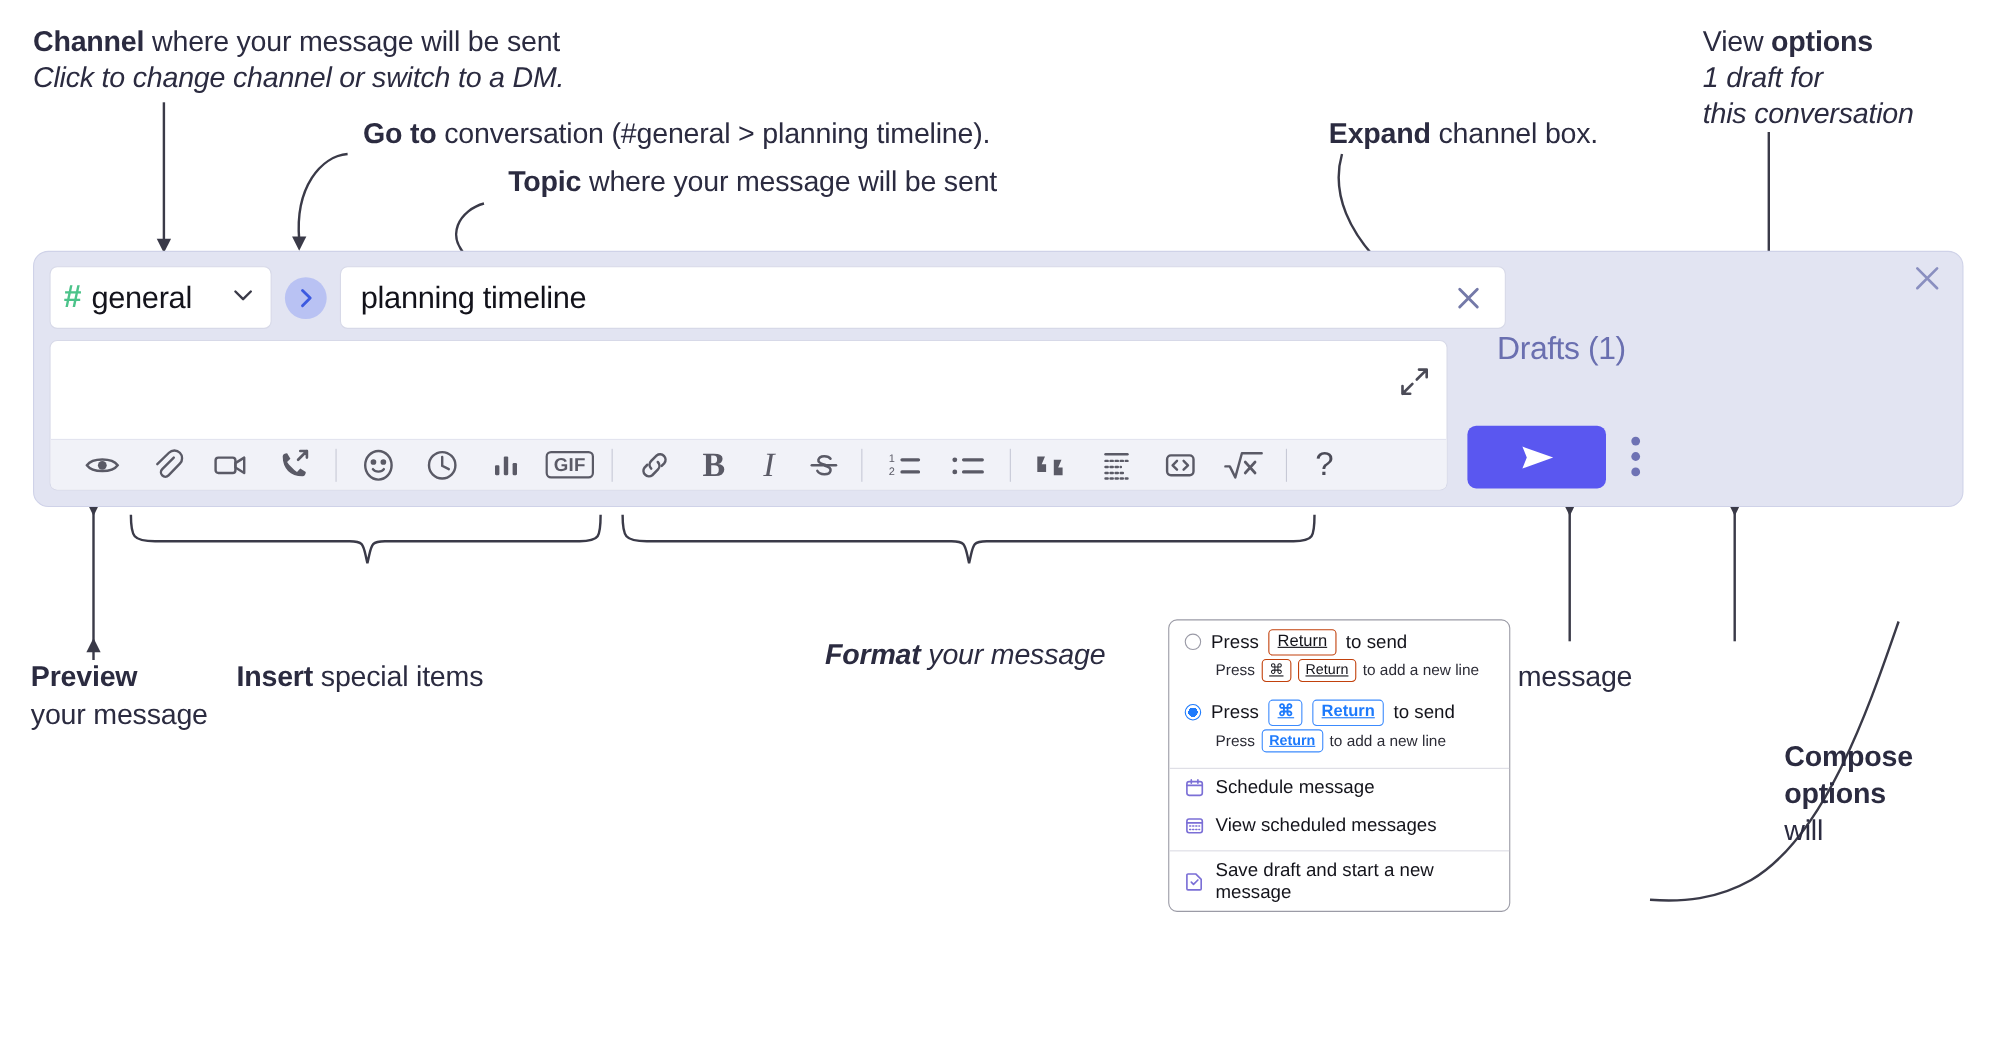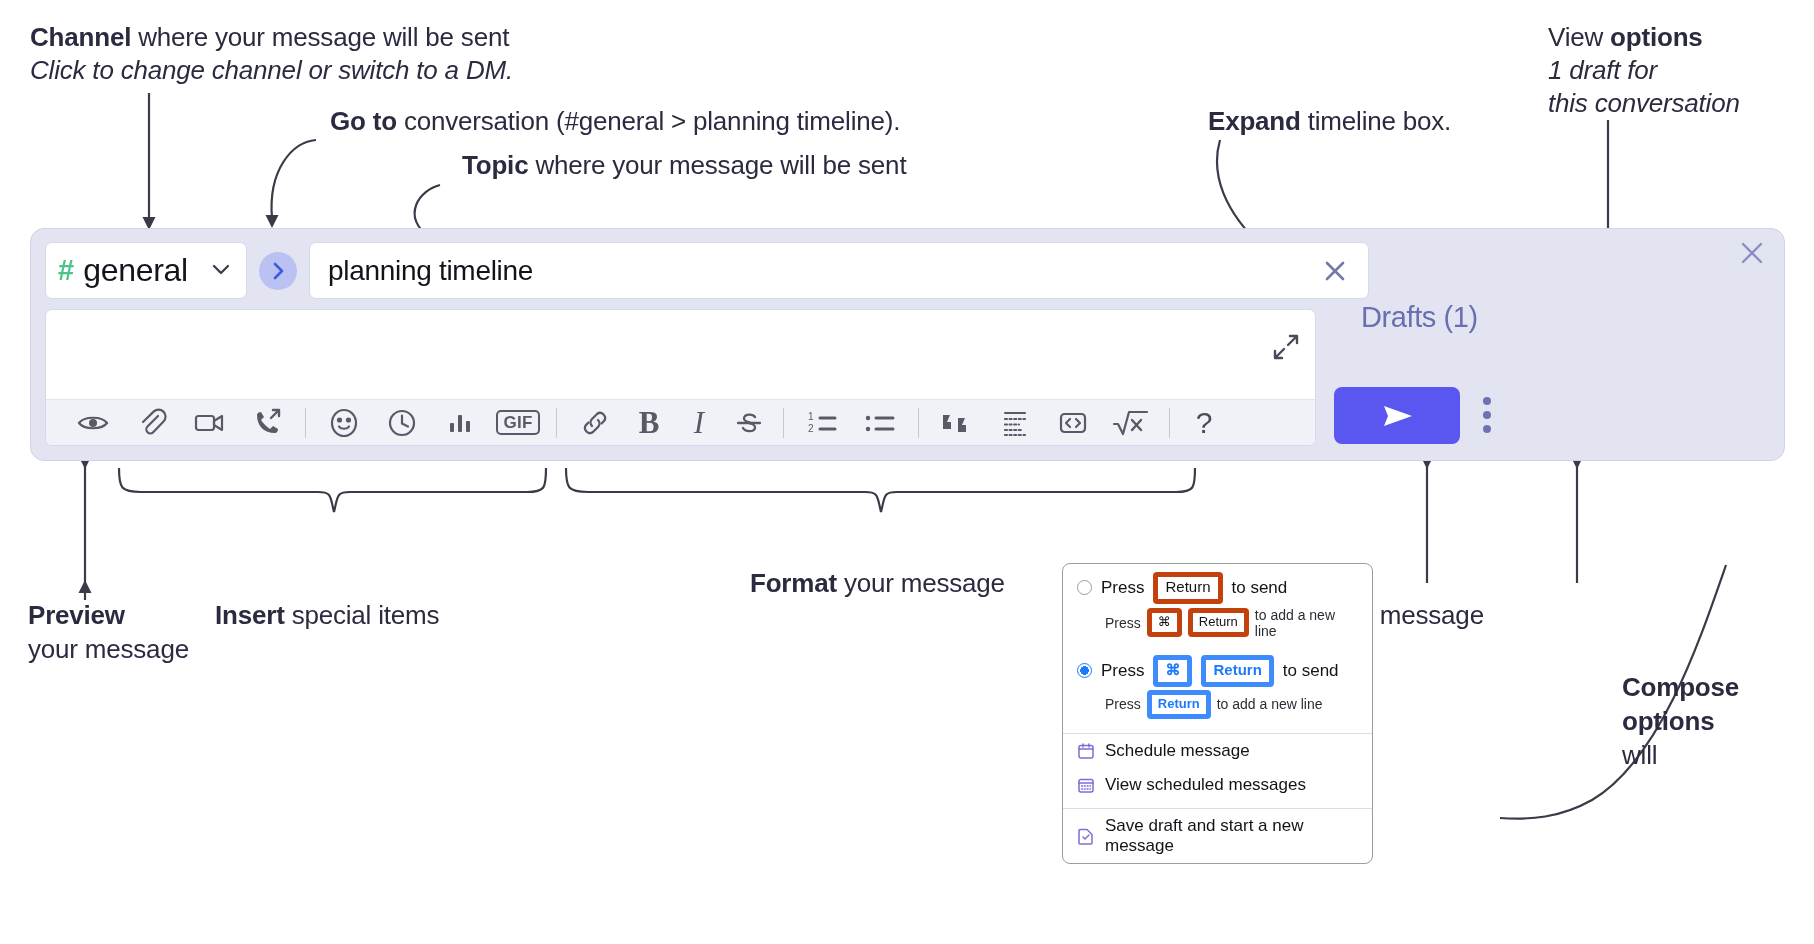--- a/index.html
+++ b/index.html
@@ -47,21 +47,21 @@
   .chan-select {
     width: 202px; height: 57px;
     background: #ffffff;
     border: 1px solid #d7d9e8;
     border-radius: 7px;
     display: flex; align-items: center;
     padding: 0 12px;
     gap: 9px;
   }
   .hash-icon { color: #4cc38a; font-weight: 700; font-size: 29px; line-height: 1; }
-  .chan-name { font-size: 32px; color: #14141c; letter-spacing: -0.3px; }
+  .chan-name { font-size: 28px; color: #14141c; letter-spacing: -0.3px; }
   .chev { margin-left: auto; color: #3a3a48; }
 
   .goto-btn {
     width: 38px; height: 38px;
     border-radius: 50%;
     background: #b9c2f3;
     display: flex; align-items: center; justify-content: center;
     border: none;
   }
   .goto-btn svg { display: block; }
@@ -146,23 +146,23 @@
     border: 1px solid #9b9ba6;
     border-radius: 8px;
   }
   .opt { padding: 8px 14px 4px 14px; }
   .opt-main { display: flex; align-items: center; gap: 9px; font-size: 17px; color: #13131a; }
   .opt-sub { display: flex; align-items: center; gap: 6px; font-size: 14px; color: #2c2c36; margin: 3px 0 4px 28px; }
   .radio { width: 15px; height: 15px; border-radius: 50%; border: 1.6px solid #9a9aa6; flex: none; }
   .radio.on { border: 1.6px solid #1d7afc; background:
       radial-gradient(circle, #1d7afc 0 46%, #ffffff 47% 100%); }
   .key {
-    border: 5px solid #c2410c; border-radius: 4px;
+    border: 1px solid #c2410c; border-radius: 4px;
     padding: 1px 7px 2px; font-size: 15px; color: #13131a;
-    line-height: 1.25; white-space: nowrap;
+    line-height: 1.25; white-space: nowrap; text-decoration: underline;
   }
   .key.sm { font-size: 13px; padding: 1px 6px 2px; }
   .key.blue { border-color: #3d8bfd; color: #1d7afc; font-weight: 700; }
   .key.blue.sm { font-weight: 700; }
   .pdivider { height: 1px; background: #dcdce4; margin: 6px 0 0; }
   .mitem {
     display: flex; align-items: center; gap: 10px;
     padding: 7px 14px; font-size: 17px; color: #13131a;
   }
   .mi-icon { color: #7b6fd6; display: flex; flex: none; }
@@ -219,21 +219,21 @@
 
   <div class="anno" style="left:330px; top:106px;">
     <b>Go to</b><span> conversation (#general &gt; planning timeline).</span>
   </div>
 
   <div class="anno" style="left:462px; top:150px;">
     <b>Topic</b><span> where your message will be sent</span>
   </div>
 
   <div class="anno" style="left:1208px; top:106px;">
-    <b>Expand</b><span> timeline box.</span>
+    <b>Expand</b><span> channel box.</span>
   </div>
 
   <div class="anno" style="left:1548px; top:22px;">
     <span>View </span><b>options</b>
   </div>
   <div class="anno it" style="left:1548px; top:55px;">1 draft for</div>
   <div class="anno it" style="left:1548px; top:88px;">this conversation</div>
 
   <div id="compose">
 
@@ -433,21 +433,21 @@
 
   <div class="anno" style="left:28px; top:600px;">
     <b>Preview</b>
   </div>
   <div class="anno" style="left:28px; top:634px;">your message</div>
 
   <div class="anno" style="left:215px; top:600px;">
     <b>Insert</b><span> special items</span>
   </div>
 
-  <div class="anno" style="left:750px; top:568px;">
+  <div class="anno" style="left:750px; top:580px;font-style:italic;">
     <b>Format</b><span> your message</span>
   </div>
 
   <div class="anno" style="left:1096px; top:600px;">
     <span>Formatting </span><b>help</b>
   </div>
 
   <div class="anno" style="left:1310px; top:600px;">
     <b>Send</b><span> message</span>
   </div>

